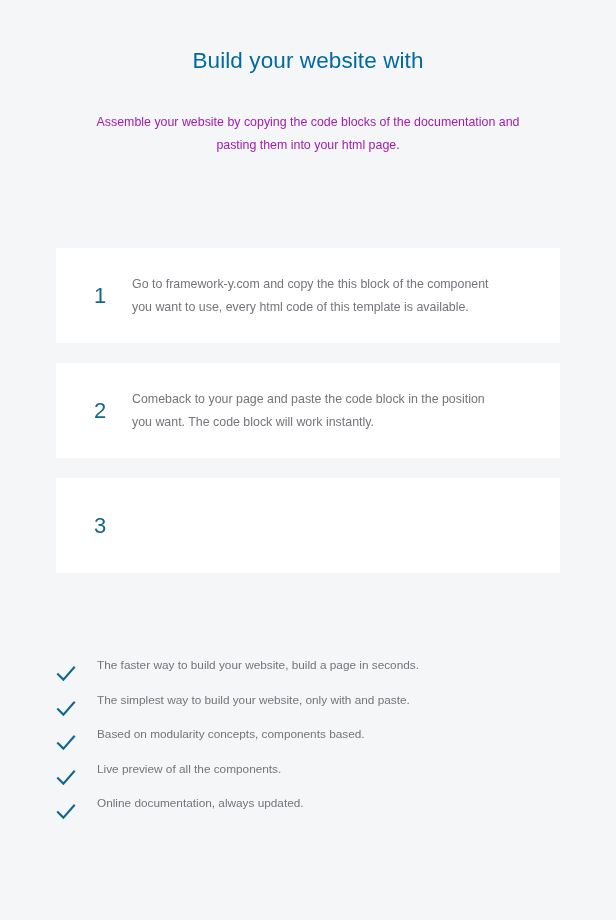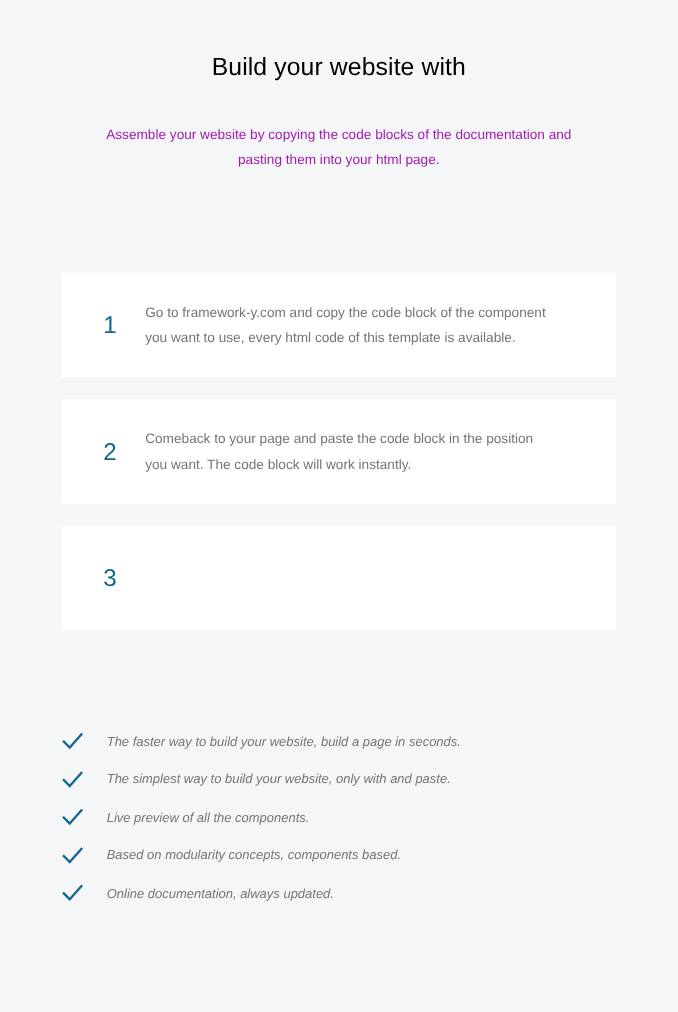--- a/index.html
+++ b/index.html
@@ -24,21 +24,21 @@
 
   
   .header {
     padding-top: 48px;
     text-align: center;
   }
   .title {
     font-size: 22.5px;
     line-height: 26px;
     font-weight: 400;
-    color: #000000;
+    color: #0369a1;
     margin: 0;
     letter-spacing: 0.1px;
   }
   .title .line {
     display: block;
   }
   .subtitle {
     margin: 0;
     padding-top: 37px;
     font-size: 12.4px;
@@ -87,23 +87,21 @@
     display: block;
   }
 
   
   .checklist {
     margin-top: 84px;
     padding-left: 56px;
   }
   .check-row {
     display: flex;
-    align-items: center;
     height: 34.5px;
-    font-style: italic;
   }
   .check-icon {
     flex: 0 0 41px;
     display: flex;
     align-items: center;
   }
   .check-icon svg {
     display: block;
   }
   .check-label {
@@ -125,21 +123,21 @@
       <span class="line">Assemble your website by copying the code blocks of the documentation and</span>
       <span class="line">pasting them into your html page.</span>
     </p>
   </div>
 
   <div class="steps">
 
     <div class="step-card">
       <div class="step-num">1</div>
       <div class="step-text">
-        <span class="line">Go to framework-y.com and copy the code block of the component</span>
+        <span class="line">Go to framework-y.com and copy the this block of the component</span>
         <span class="line">you want to use, every html code of this template is available.</span>
       </div>
     </div>
 
     <div class="step-card">
       <div class="step-num">2</div>
       <div class="step-text">
         <span class="line">Comeback to your page and paste the code block in the position</span>
         <span class="line">you want. The code block will work instantly.</span>
       </div>
@@ -171,36 +169,36 @@
       <span class="check-label">The simplest way to build your website, only with and paste.</span>
     </div>
 
 
     <div class="check-row">
       <span class="check-icon">
         <svg width="20" height="18" viewBox="0 0 20 18" fill="none">
           <path d="M2 9.2 L7.4 14.6 L18 2.6" stroke="#13678d" stroke-width="2.1" stroke-linecap="square" stroke-linejoin="miter"></path>
         </svg>
       </span>
+      <span class="check-label">Based on modularity concepts, components based.</span>
+    </div>
+
+    <div class="check-row">
+      <span class="check-icon">
+        <svg width="20" height="18" viewBox="0 0 20 18" fill="none">
+          <path d="M2 9.2 L7.4 14.6 L18 2.6" stroke="#13678d" stroke-width="2.1" stroke-linecap="square" stroke-linejoin="miter"></path>
+        </svg>
+      </span>
       <span class="check-label">Live preview of all the components.</span>
     </div>
 
     <div class="check-row">
       <span class="check-icon">
         <svg width="20" height="18" viewBox="0 0 20 18" fill="none">
           <path d="M2 9.2 L7.4 14.6 L18 2.6" stroke="#13678d" stroke-width="2.1" stroke-linecap="square" stroke-linejoin="miter"></path>
         </svg>
       </span>
-      <span class="check-label">Based on modularity concepts, components based.</span>
-    </div>
-
-    <div class="check-row">
-      <span class="check-icon">
-        <svg width="20" height="18" viewBox="0 0 20 18" fill="none">
-          <path d="M2 9.2 L7.4 14.6 L18 2.6" stroke="#13678d" stroke-width="2.1" stroke-linecap="square" stroke-linejoin="miter"></path>
-        </svg>
-      </span>
       <span class="check-label">Online documentation, always updated.</span>
     </div>
 
   </div>
 
 </div>
 
 </body></html>

